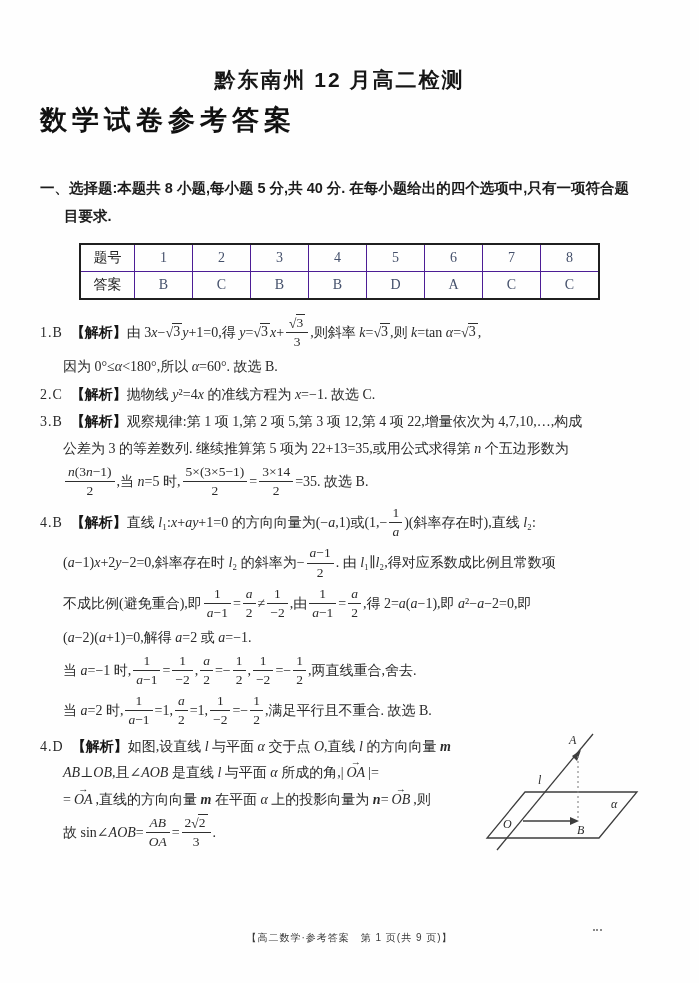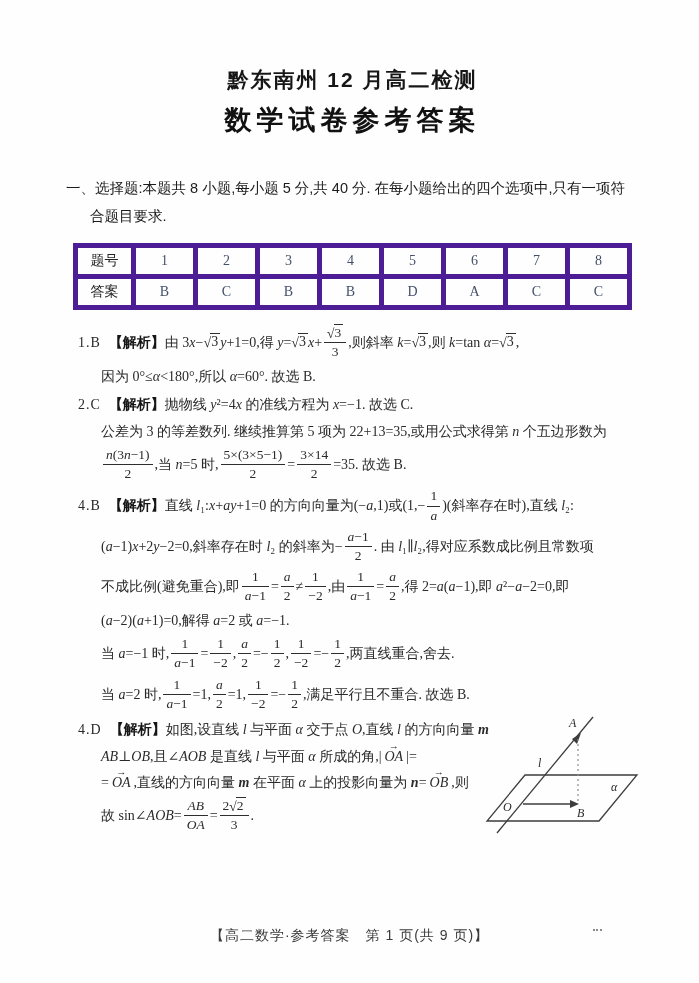--- a/index.html
+++ b/index.html
@@ -2,47 +2,47 @@
 <html><head>
 <meta charset="utf-8">
 <style>
   html,body{margin:0;padding:0;background:#e8e8e8;}
   .page{
     position:relative; width:699px; height:983px; margin:0 auto;
     background:#fefefe; overflow:hidden; color:#2a2a2a;
     font-family:"Liberation Serif","DejaVu Serif",serif;
     font-size:14px;
   }
-  .content{padding:66px 60px 0 66px;}
+  .content{padding:66px 60px 0 40px;}
   .title1{
     margin:0; text-align:center; font-size:21px; letter-spacing:2px;
     font-family:"Liberation Sans","DejaVu Sans",sans-serif; font-weight:700; color:#161616;
   }
   .title2{
-    margin:8px 0 0 0; text-align:center; font-size:27px; letter-spacing:5px;
+    margin:8px 0 0 0; font-size:27px; letter-spacing:5px;
     font-family:"Liberation Sans","DejaVu Sans",sans-serif; font-weight:700; color:#111;
   }
   .sec-head{
     margin:36px 0 0 0; font-size:14.5px; line-height:1.95;
-    font-family:"Liberation Sans","DejaVu Sans",sans-serif; font-weight:400; color:#1c1c1c;
+    font-family:"Liberation Sans","DejaVu Sans",sans-serif; font-weight:700; color:#1c1c1c;
     padding-left:1.65em; text-indent:-1.65em;
   }
   table.ans{
     border-collapse:collapse; margin:12px auto 0 auto;
     border:2px solid #1f1f1f;
   }
   table.ans td, table.ans th{
-    border:5px solid #4c1d95; width:57px; height:26px; padding:0;
+    border:1px solid #4c1d95; width:57px; height:26px; padding:0;
     text-align:center; vertical-align:middle; font-weight:normal; font-size:14px;
   }
   table.ans th{width:53px; color:#222; font-family:"Liberation Serif",serif;}
   table.ans td{color:#44506b;}
   .solutions{margin-top:16px;}
   .sol-item{margin-bottom:6px;}
-  .sol-line{line-height:1.55; margin:5px 12px; min-height:21px;}
+  .sol-line{line-height:1.55; margin:5px 0; min-height:21px;}
   .sol-line.cont{padding-left:23px;}
   .sol-label{letter-spacing:1px;}
   b.tag{font-family:"Liberation Sans","DejaVu Sans",sans-serif; font-weight:700; color:#161616;}
   i{font-style:italic;}
   
   .frac{display:inline-block; vertical-align:middle; text-align:center;
         line-height:1.2; padding:0 2px; font-size:13.5px; transform:translateY(-1px);}
   .frac .fn{display:block; padding:0 3px 1px 3px; border-bottom:1px solid #2e2e2e;}
   .frac .fd{display:block; padding:1px 3px 0 3px;}
   
@@ -51,21 +51,21 @@
   .sqrt .rb{border-top:1px solid #2e2e2e; padding:0 2px 0 1px;}
   
   .vec{position:relative; display:inline-block; font-style:italic; padding:0 2px; margin:0 1px;}
   .vec::after{content:"\2192"; position:absolute; left:0; right:0; top:-0.78em;
               font-size:0.72em; text-align:center; font-style:normal; color:#2a2a2a;}
   .has-fig{position:relative;}
   .figure{position:absolute; top:-12px; right:-30px; width:188px; height:150px;}
   .figure svg{display:block;}
   .footer{
     position:absolute; left:0; right:0; bottom:38px; text-align:center;
-    font-size:14px; color:#3a3a3a; letter-spacing:1px;
+    font-size:10px; color:#3a3a3a; letter-spacing:1px;
     font-family:"Liberation Sans","DejaVu Sans",sans-serif;
   }
   .stray{position:absolute; left:593px; top:929px; width:9px; height:0;
          border-top:2px dotted #8a8a8a;}
 </style>
 </head>
 <body>
 
 <div class="page">
   <div class="content">
@@ -100,20 +100,21 @@
     </table>
     <div class="solutions" id="solutions">
         <div class="sol-item">
           <div class="sol-line"><span class="sol-label">1.B </span><b class="tag">【解析】</b>由 3<i>x</i>−<span class="sqrt"><span class="rs">√</span><span class="rb">3</span></span><i>y</i>+1=0,得 <i>y</i>=<span class="sqrt"><span class="rs">√</span><span class="rb">3</span></span><i>x</i>+<span class="frac"><span class="fn"><span class="sqrt"><span class="rs">√</span><span class="rb">3</span></span></span><span class="fd">3</span></span>,则斜率 <i>k</i>=<span class="sqrt"><span class="rs">√</span><span class="rb">3</span></span>,则 <i>k</i>=tan <i>α</i>=<span class="sqrt"><span class="rs">√</span><span class="rb">3</span></span>,</div>
           <div class="sol-line cont">因为 0°≤<i>α</i>&lt;180°,所以 <i>α</i>=60°.<span> 故选 B.</span></div>
         </div>
         <div class="sol-item">
           <div class="sol-line"><span class="sol-label">2.C </span><b class="tag">【解析】</b>抛物线 <i>y</i>²=4<i>x</i> 的准线方程为 <i>x</i>=−1.<span> 故选 C.</span></div>
         </div>
         <div class="sol-item">
+          <div class="sol-line"><span class="sol-label">3.B </span><b class="tag">【解析】</b>观察规律:第 1 项 1,第 2 项 5,第 3 项 12,第 4 项 22,增量依次为 4,7,10,…,构成</div>
           <div class="sol-line cont">公差为 3 的等差数列. 继续推算第 5 项为 22+13=35,或用公式求得第 <i>n</i> 个五边形数为</div>
           <div class="sol-line cont"><span class="frac"><span class="fn"><i>n</i>(3<i>n</i>−1)</span><span class="fd">2</span></span>,当 <i>n</i>=5 时,<span class="frac"><span class="fn">5×(3×5−1)</span><span class="fd">2</span></span>=<span class="frac"><span class="fn">3×14</span><span class="fd">2</span></span>=35.<span> 故选 B.</span></div>
         </div>
         <div class="sol-item">
           <div class="sol-line"><span class="sol-label">4.B </span><b class="tag">【解析】</b>直线 <i>l</i>₁:<i>x</i>+<i>ay</i>+1=0 的方向向量为(−<i>a</i>,1)或(1,−<span class="frac"><span class="fn">1</span><span class="fd"><i>a</i></span></span>)(斜率存在时),直线 <i>l</i>₂:</div>
           <div class="sol-line cont">(<i>a</i>−1)<i>x</i>+2<i>y</i>−2=0,斜率存在时 <i>l</i>₂ 的斜率为−<span class="frac"><span class="fn"><i>a</i>−1</span><span class="fd">2</span></span>. 由 <i>l</i>₁∥<i>l</i>₂,得对应系数成比例且常数项</div>
           <div class="sol-line cont">不成比例(避免重合),即<span class="frac"><span class="fn">1</span><span class="fd"><i>a</i>−1</span></span>=<span class="frac"><span class="fn"><i>a</i></span><span class="fd">2</span></span>≠<span class="frac"><span class="fn">1</span><span class="fd">−2</span></span>,由<span class="frac"><span class="fn">1</span><span class="fd"><i>a</i>−1</span></span>=<span class="frac"><span class="fn"><i>a</i></span><span class="fd">2</span></span>,得 2=<i>a</i>(<i>a</i>−1),即 <i>a</i>²−<i>a</i>−2=0,即</div>
           <div class="sol-line cont">(<i>a</i>−2)(<i>a</i>+1)=0,解得 <i>a</i>=2 或 <i>a</i>=−1.</div>
           <div class="sol-line cont">当 <i>a</i>=−1 时,<span class="frac"><span class="fn">1</span><span class="fd"><i>a</i>−1</span></span>=<span class="frac"><span class="fn">1</span><span class="fd">−2</span></span>,<span class="frac"><span class="fn"><i>a</i></span><span class="fd">2</span></span>=−<span class="frac"><span class="fn">1</span><span class="fd">2</span></span>,<span class="frac"><span class="fn">1</span><span class="fd">−2</span></span>=−<span class="frac"><span class="fn">1</span><span class="fd">2</span></span>,两直线重合,舍去.</div>
           <div class="sol-line cont">当 <i>a</i>=2 时,<span class="frac"><span class="fn">1</span><span class="fd"><i>a</i>−1</span></span>=1,<span class="frac"><span class="fn"><i>a</i></span><span class="fd">2</span></span>=1,<span class="frac"><span class="fn">1</span><span class="fd">−2</span></span>=−<span class="frac"><span class="fn">1</span><span class="fd">2</span></span>,满足平行且不重合.<span> 故选 B.</span></div>

